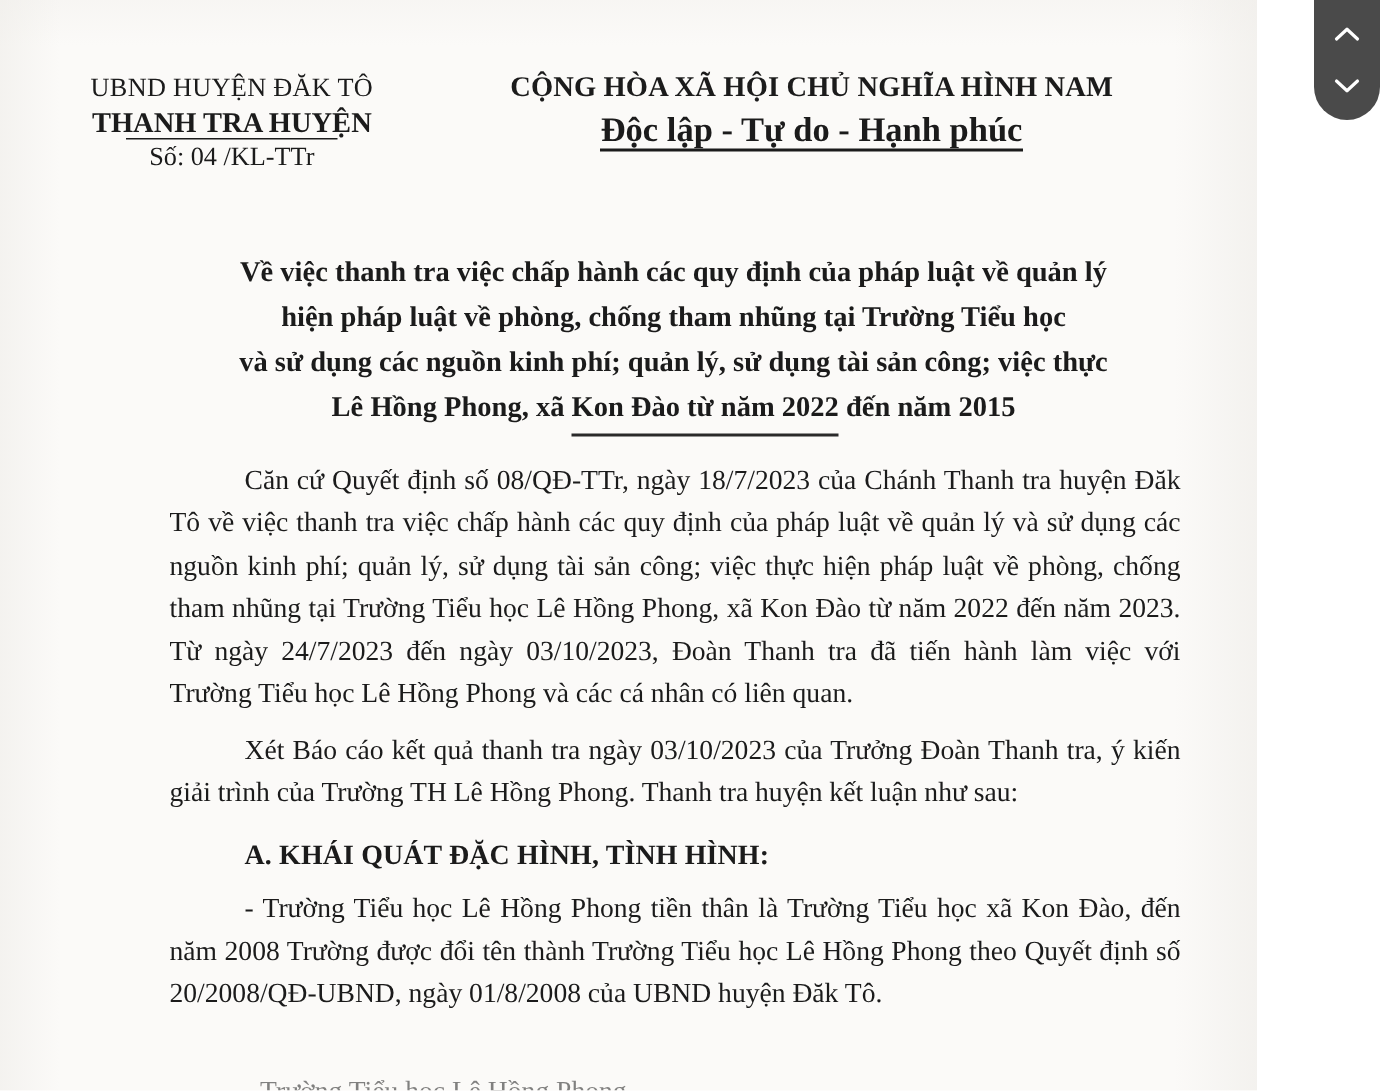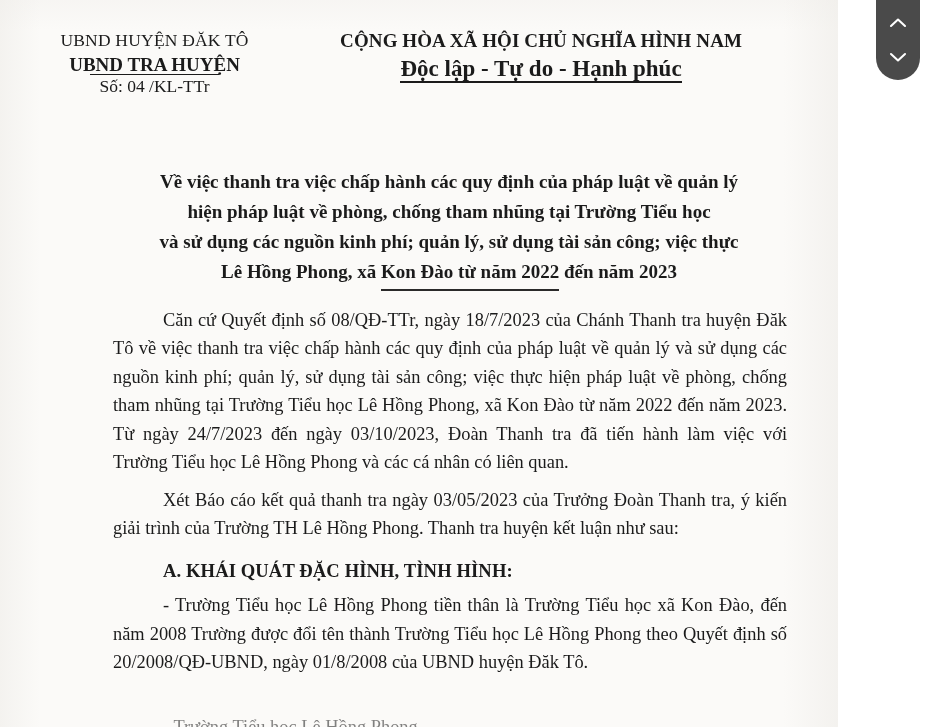--- a/index.html
+++ b/index.html
@@ -49,21 +49,21 @@
   .doc {
     position: relative;
     z-index: 2;
     color: #1b1b1b;
   }
 
   
   .header-row {
     position: absolute;
     left: 0;
-    top: 29px;
+    top: 47px;
     width: 762px;
     display: flex;
     gap: 45px;
   }
   .hdr-left {
     width: 318px;
     text-align: center;
     padding-left: 14px;
   }
   .hdr-right {
@@ -241,46 +241,46 @@
 <body>
 
 <div id="page-sheet">
   <div class="doc">
 
     <div class="header-row">
 
       <div class="hdr-left">
         <div class="org-line1">UBND HUYỆN ĐĂK TÔ</div>
         <div>
-          <span class="org-line2">UBND TRA HUYỆN</span>
+          <span class="org-line2">THANH TRA HUYỆN</span>
         </div>
         <div class="so-line">Số:  04  /KL-TTr</div>
       </div>
 
       <div class="hdr-right">
         <div class="nation-line1">CỘNG HÒA XÃ HỘI CHỦ NGHĨA HÌNH NAM</div>
         <div>
           <span class="nation-line2">Độc lập - Tự do - Hạnh phúc</span>
         </div>
       </div>
 
     </div>
 
     <div class="title-block">
       <div class="title-sub">
         <div>Về việc thanh tra việc chấp hành các quy định của pháp luật về quản lý</div>
         <div>hiện pháp luật về phòng, chống tham nhũng tại Trường Tiểu học</div>
         <div>và sử dụng các nguồn kinh phí; quản lý, sử dụng tài sản công; việc thực</div>
-        <div><span>Lê Hồng Phong, xã </span><span class="u-mark">Kon Đào từ năm 2022</span><span> đến năm 2023</span></div>
+        <div><span>Lê Hồng Phong, xã </span><span class="u-mark">Kon Đào từ năm 2022</span><span> đến năm 2015</span></div>
       </div>
     </div>
 
     <div class="body-block">
       <p class="para">Căn cứ Quyết định số 08/QĐ-TTr, ngày 18/7/2023 của Chánh Thanh tra huyện Đăk Tô về việc thanh tra việc chấp hành các quy định của pháp luật về quản lý và sử dụng các nguồn kinh phí; quản lý, sử dụng tài sản công; việc thực hiện pháp luật về phòng, chống tham nhũng tại Trường Tiểu học Lê Hồng Phong, xã Kon Đào từ năm 2022 đến năm 2023. Từ ngày 24/7/2023 đến ngày 03/10/2023, Đoàn Thanh tra đã tiến hành làm việc với Trường Tiểu học Lê Hồng Phong và các cá nhân có liên quan.</p>
-      <p class="para">Xét Báo cáo kết quả thanh tra ngày 03/05/2023 của Trưởng Đoàn Thanh tra, ý kiến giải trình của Trường TH Lê Hồng Phong. Thanh tra huyện kết luận như sau:</p>
+      <p class="para">Xét Báo cáo kết quả thanh tra ngày 03/10/2023 của Trưởng Đoàn Thanh tra, ý kiến giải trình của Trường TH Lê Hồng Phong. Thanh tra huyện kết luận như sau:</p>
       <h2 class="section-head">A. KHÁI QUÁT ĐẶC HÌNH, TÌNH HÌNH:</h2>
       <p class="para last">- Trường Tiểu học Lê Hồng Phong tiền thân là Trường Tiểu học xã Kon Đào, đến năm 2008 Trường được đổi tên thành Trường Tiểu học Lê Hồng Phong theo Quyết định số 20/2008/QĐ-UBND, ngày 01/8/2008 của UBND huyện Đăk Tô.</p>
     </div>
 
     <div class="cut-line">- Trường Tiểu học Lê Hồng Phong</div>
 
   </div>
 </div>
 
 <div id="white-margin"></div>

